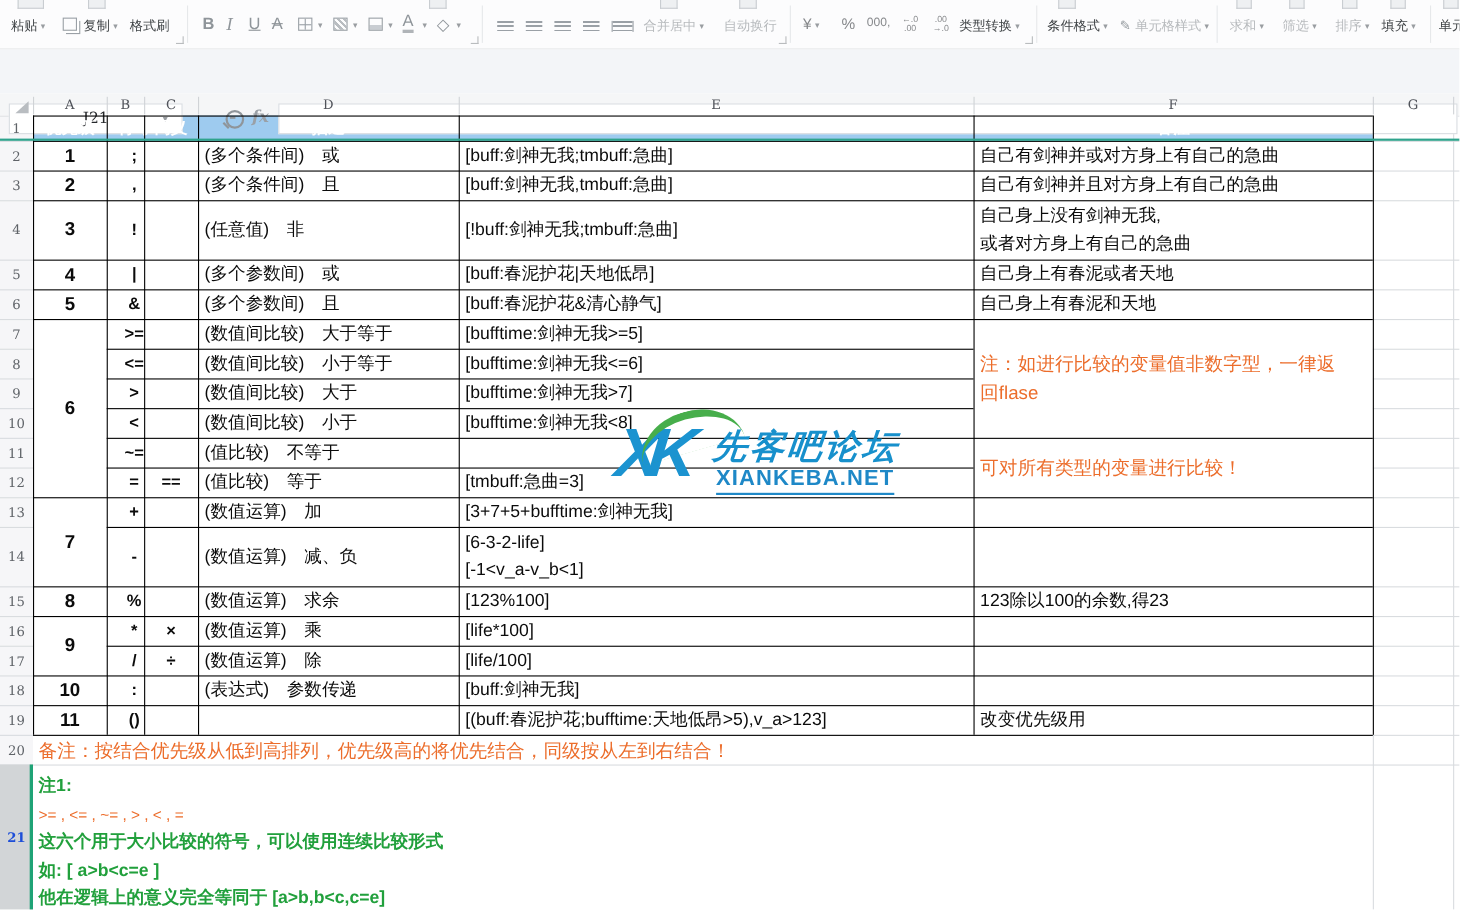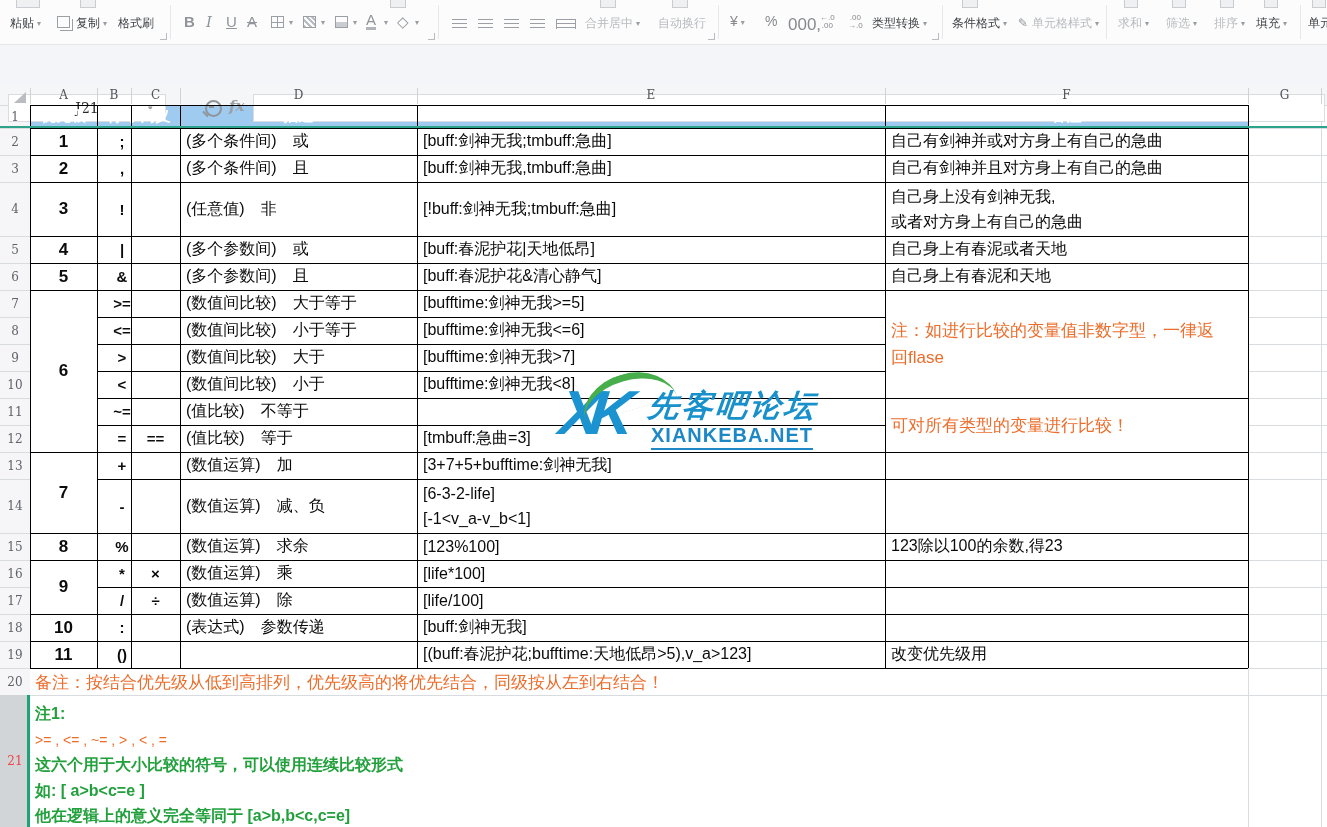--- a/index.html
+++ b/index.html
@@ -46,21 +46,21 @@
           border:1px solid #d9dde1;box-sizing:border-box;z-index:4;font-size:13px;padding:4px;color:#222;}
 
   
   .clh{position:absolute;top:86px;height:18px;display:flex;align-items:center;justify-content:center;
        font-family:"DejaVu Serif",serif;font-size:12px;color:#50535a;z-index:3;}
   .csep{position:absolute;top:88px;width:1px;height:16px;background:#d0d3d6;z-index:3;}
   .corner-tri{position:absolute;left:14px;top:92px;width:0;height:0;z-index:3;
        border-left:12px solid transparent;border-bottom:11px solid #b9bdc1;}
   .gut{position:absolute;left:0;width:30px;display:flex;align-items:center;justify-content:center;
        font-family:"DejaVu Serif",serif;font-size:12px;color:#5f6368;z-index:3;}
-  .gut.sel{color:#ef4444;font-weight:400;text-align:center;}
+  .gut.sel{color:#1d4ed8;font-weight:700;text-align:center;}
   .rowhl{position:absolute;left:0;top:695px;width:30px;height:132px;background:#d2d5d7;z-index:2;}
   .rowhlbar{position:absolute;left:27px;top:695px;width:3px;height:132px;background:#1fa376;z-index:5;}
 
   
   .gl{position:absolute;background:#d9dcdf;z-index:1;}
   .backdrop{position:absolute;left:30px;top:105px;width:1218px;height:563px;background:#fff;z-index:2;}
   .hdrbg{position:absolute;left:30px;top:105px;width:1218px;height:23px;background:var(--header-fill,#9ECBEF);z-index:2;}
   .vb{position:absolute;width:1px;top:105px;height:563px;background:#000;z-index:4;}
   .hb{position:absolute;height:1px;background:#000;z-index:4;}
   .freeze{position:absolute;left:0;top:126px;width:1327px;height:2px;background:var(--freeze-line,#2EA38C);z-index:5;}
@@ -150,21 +150,21 @@
     <span class="alni" style="left:504px;"></span>
     <span class="alni" style="left:530px;"></span>
     <span class="alni" style="left:556px;width:18px;border-left:1px solid #9aa0a6;border-right:1px solid #9aa0a6;"></span>
     <span class="rb dim drop" style="left:585px;">合并居中</span>
     <span class="rb dim" style="left:658px;">自动换行</span>
     <div class="sep" style="left:718px;"></div>
     <div class="launch" style="left:708px;"></div>
 
     <span class="rb mid drop" style="left:730px;font-size:14px;top:13px;">¥</span>
     <span class="rb mid" style="left:765px;font-size:14px;top:13px;">%</span>
-    <span class="rb mid" style="left:788px;font-size:17px;letter-spacing:0;">000,</span>
+    <span class="rb mid" style="left:788px;font-size:11px;letter-spacing:0;">000,</span>
     <span class="twoline" style="left:820px;">
       <span>←.0</span><br>
       <span>.00</span>
     </span>
     <span class="twoline" style="left:848px;">
       <span>.00</span><br>
       <span>→.0</span>
     </span>
     <span class="rb drop" style="left:872px;">类型转换</span>
     <div class="sep" style="left:942px;"></div>

